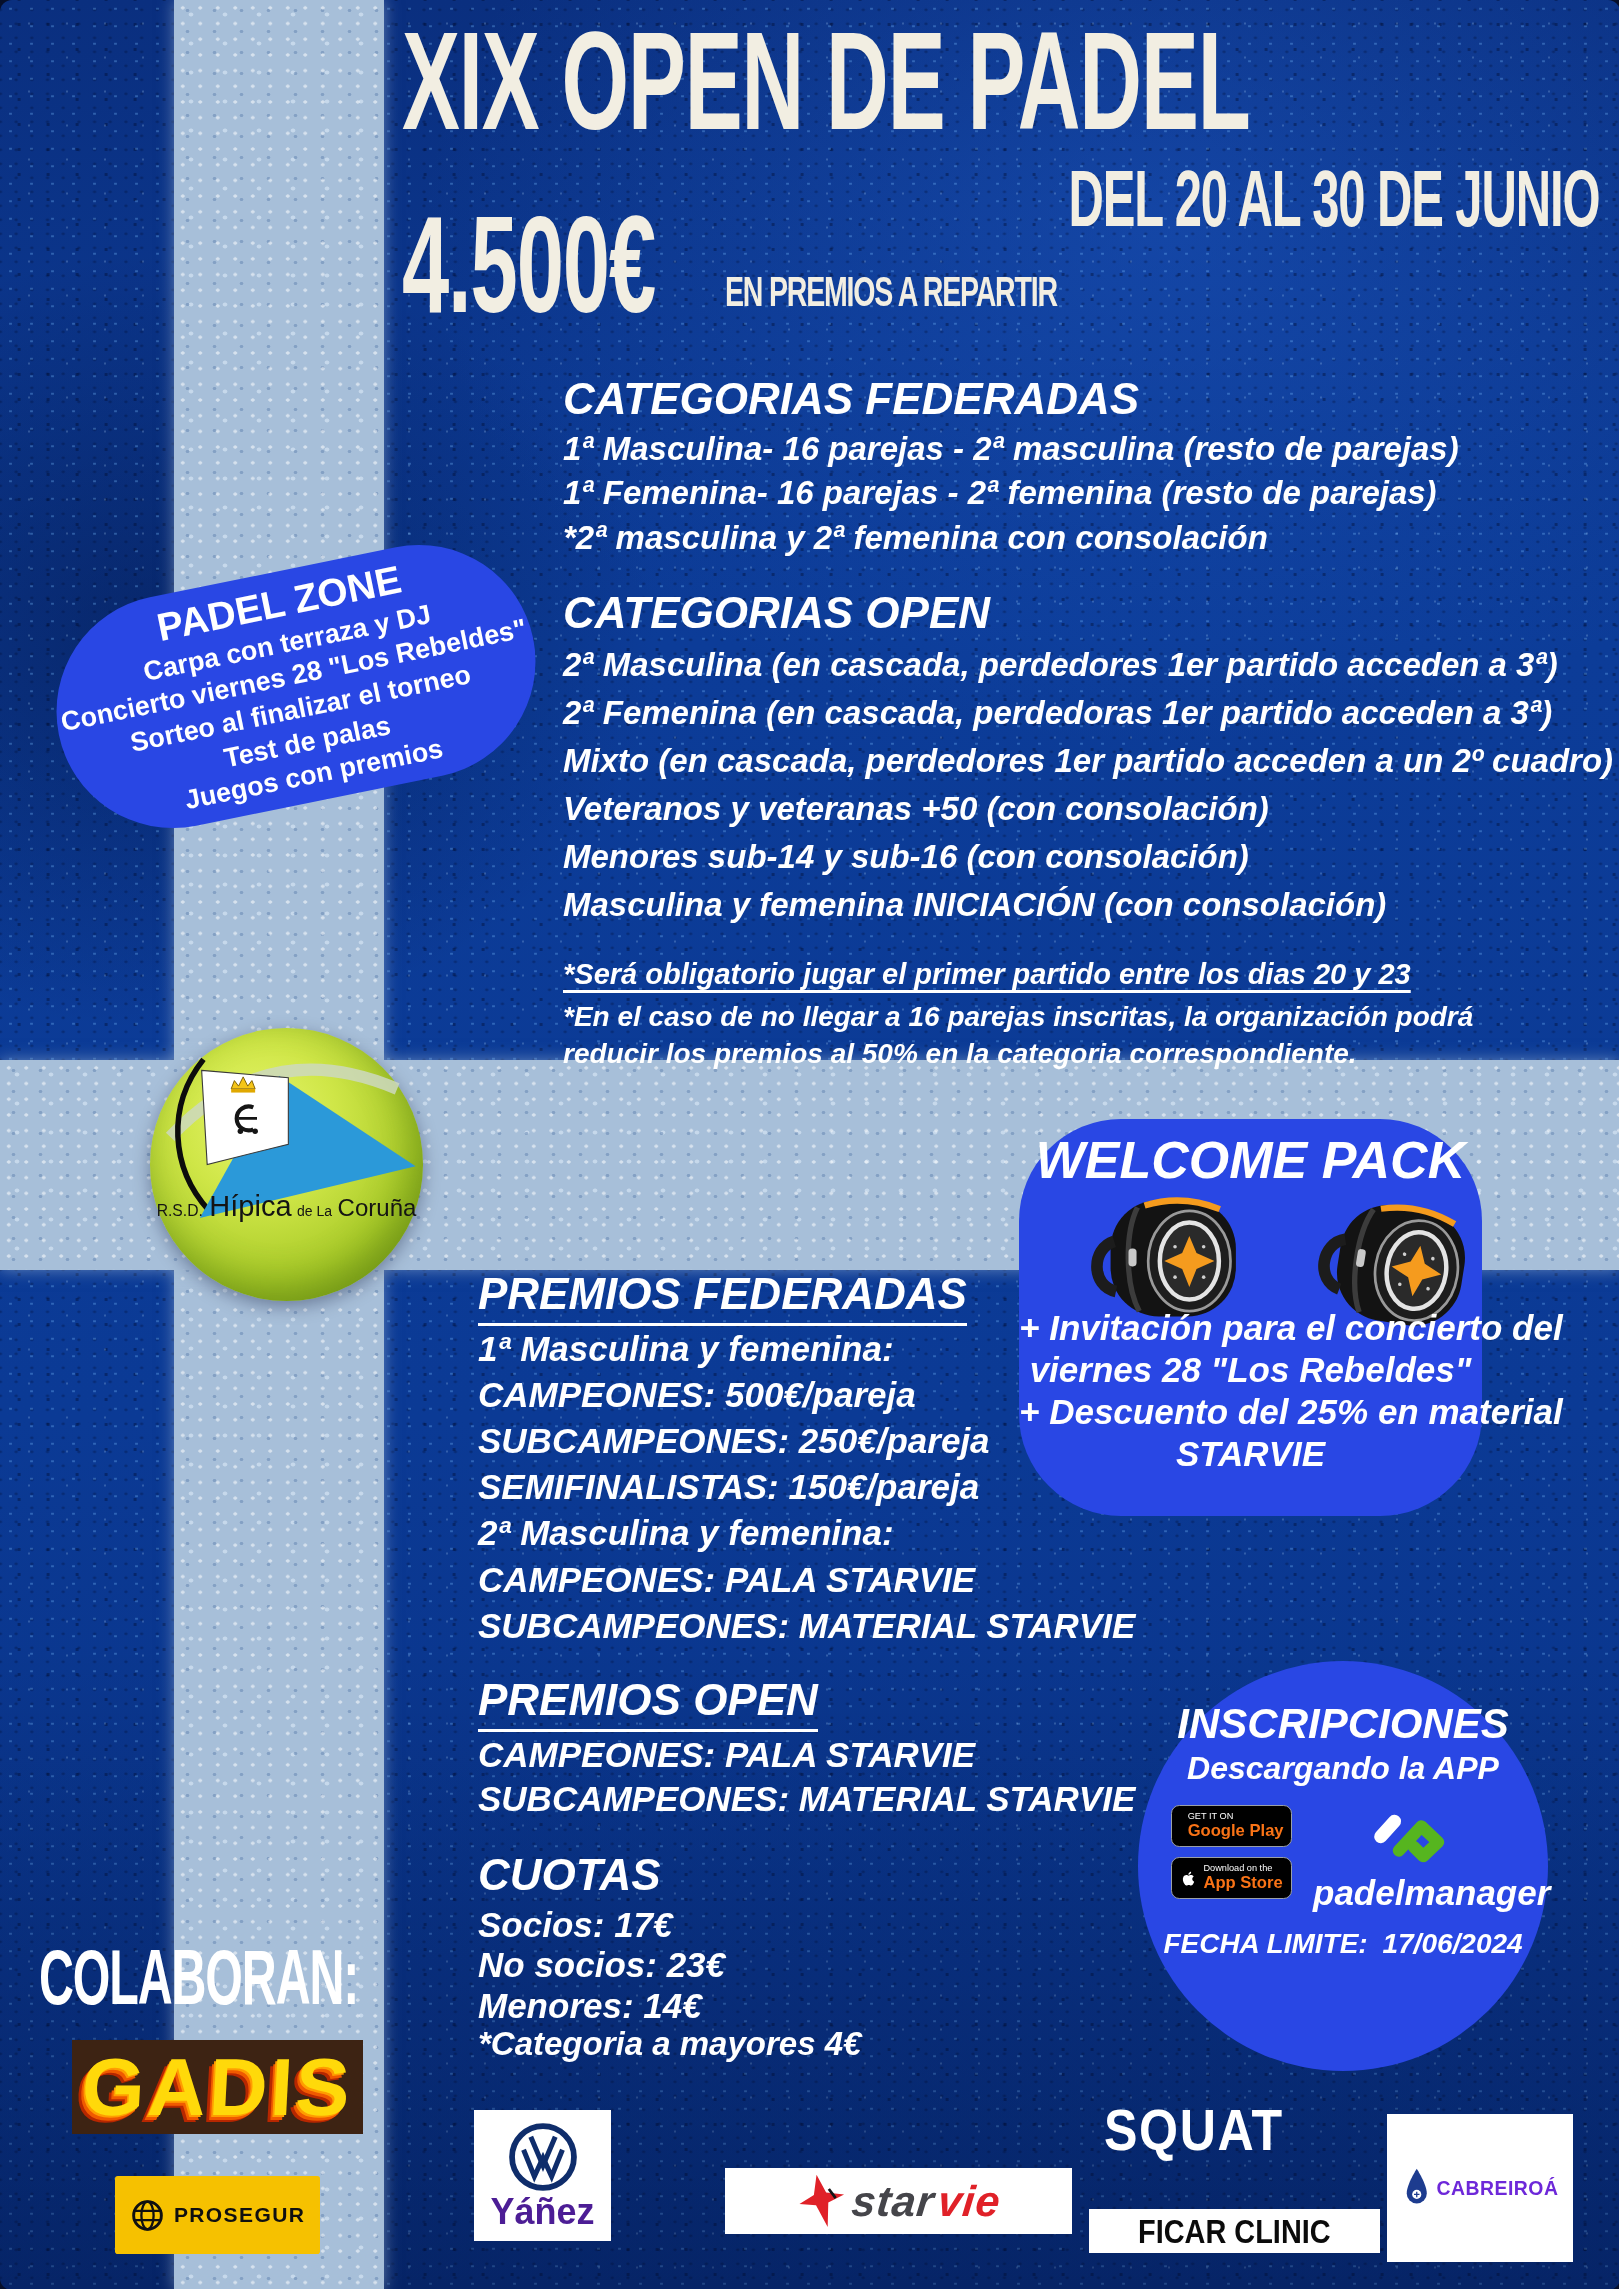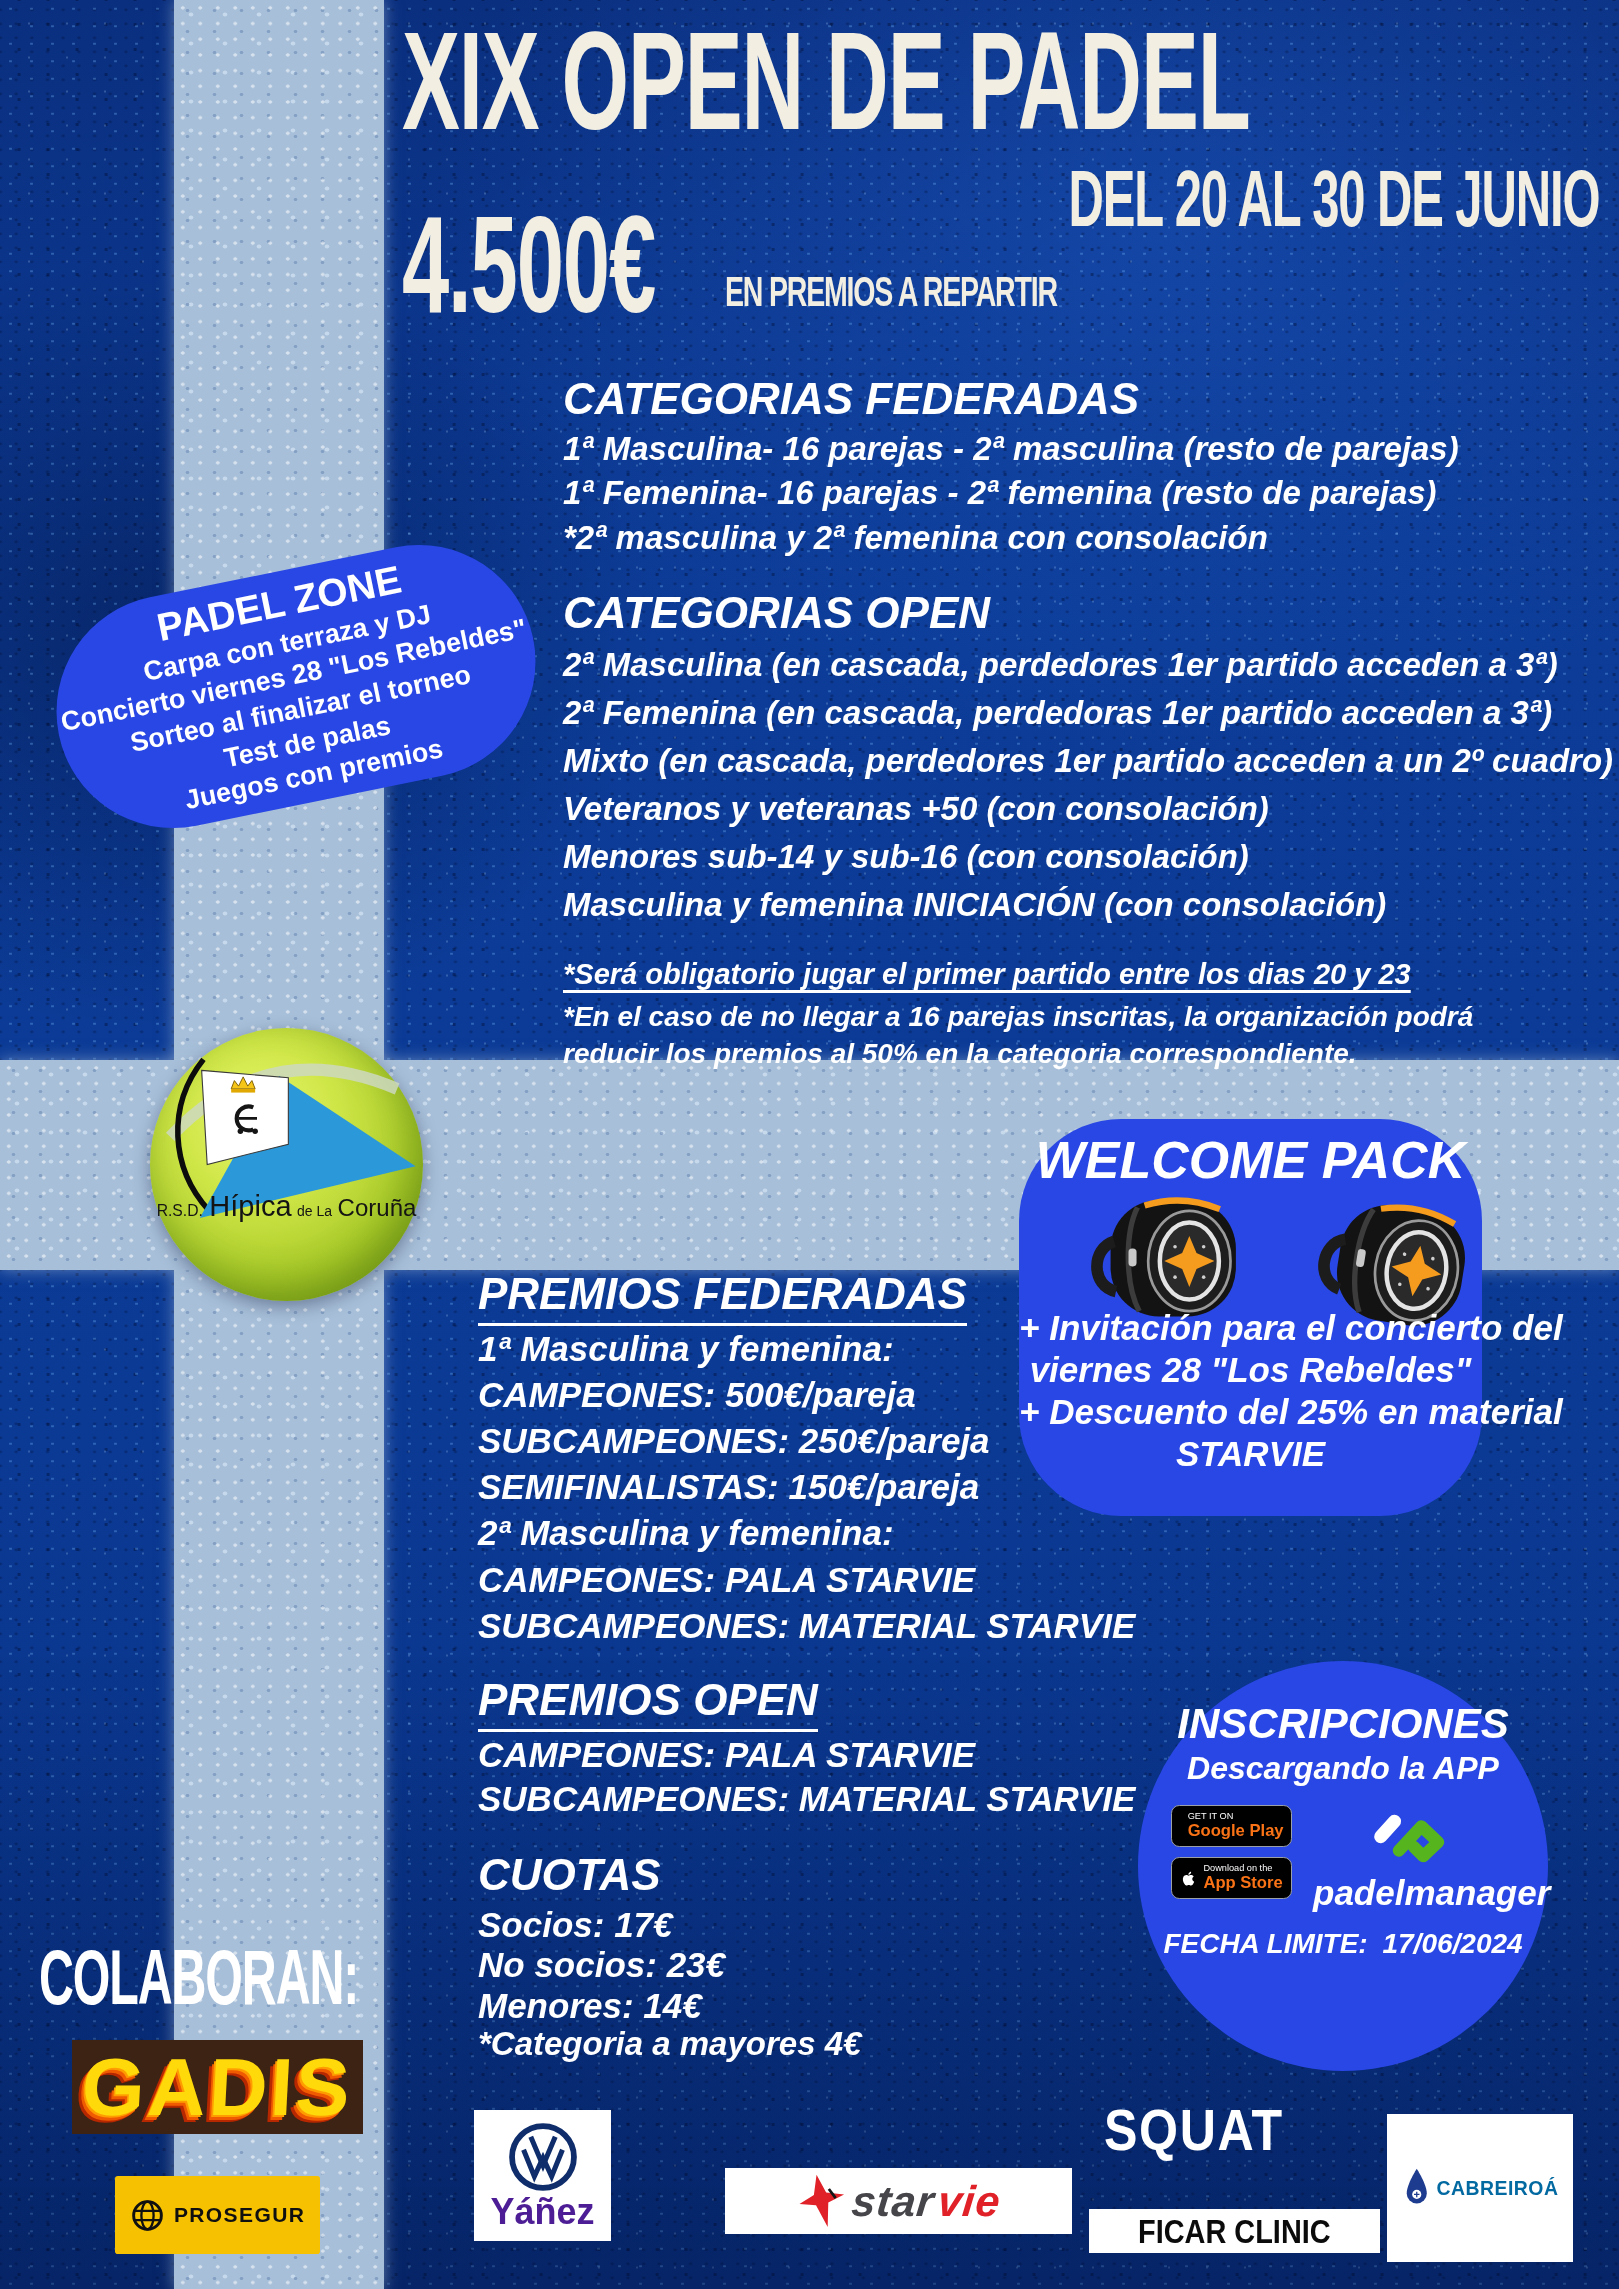--- a/index.html
+++ b/index.html
@@ -4,20 +4,21 @@
 <style>
   html,body{margin:0;padding:0;background:#060f2a;}
   *{box-sizing:border-box;}
   .poster{
     position:relative;width:1620px;height:2290px;overflow:hidden;
     font-family:"Liberation Sans",sans-serif;
     background:
       radial-gradient(1200px 831px at 72% 10%, rgba(35,100,215,.38), transparent 62%),
       radial-gradient(831px 646px at 10% 28%, rgba(2,12,50,.45), transparent 60%),
       linear-gradient(180deg,#0a2f7f 0%,#0c3c98 28%,#0b3a95 62%,#082f80 100%);
+    border-radius: 12px;
   }
   .poster::before{
     content:"";position:absolute;inset:0;z-index:1;pointer-events:none;
     background-image:
       radial-gradient(rgba(120,190,255,.33) 1.1px, transparent 1.7px),
       radial-gradient(rgba(190,225,255,.22) 0.9px, transparent 1.5px),
       radial-gradient(rgba(0,8,40,.38) 1.5px, transparent 2px),
       radial-gradient(rgba(0,10,45,.30) 1.3px, transparent 1.9px);
     background-size:21px 17.5px,38px 34px,29px 25px,15.7px 14px;
     background-position:0 0,10px 6.5px,4.6px 12px,8.3px 2.8px;
@@ -88,21 +89,21 @@
   .vw-box{left:474px;top:2110px;width:137px;height:131px;flex-direction:column;gap:1.8px;}
   .vw-box .vwtxt{font-weight:700;font-size:36px;color:#4c1d95;line-height:1;}
   .starvie-box{left:725px;top:2168px;width:347px;height:66px;gap:3.7px;}
   .sv-txt{font-style:italic;font-weight:700;font-size:43px;line-height:1;letter-spacing:0.9px;transform:skewX(-6deg);}
   .sv-gray{color:#45454a;} .sv-red{color:#e02128;}
   .squat{left:1104px;top:2102px;z-index:5;color:#fff;font-weight:700;font-size:57px;line-height:1;
          transform:scaleX(.88);transform-origin:left top;letter-spacing:1.8px;}
   .ficar{left:1089px;top:2209px;width:291px;height:44px;}
   .ficar .ftxt{font-weight:700;font-size:34px;color:#0b0b0b;line-height:1;transform:scaleX(.85);white-space:nowrap;}
   .cabreiroa{left:1387px;top:2114px;width:186px;height:148px;flex-direction:row;gap:5.5px;}
-  .cb-txt{font-weight:700;font-size:19.4px;color:#0369a1;letter-spacing:0.5px;}
+  .cb-txt{font-weight:700;font-size:19.4px;color:#6d28d9;letter-spacing:0.5px;}
   .bags{position:absolute;left:61px;top:72px;width:441px;height:146px;}
   svg{display:block;}
 </style>
 </head>
 <body>
 
 <div class="poster">
 
   <div class="stripe v-stripe"></div>
   <div class="stripe h-stripe"></div>

